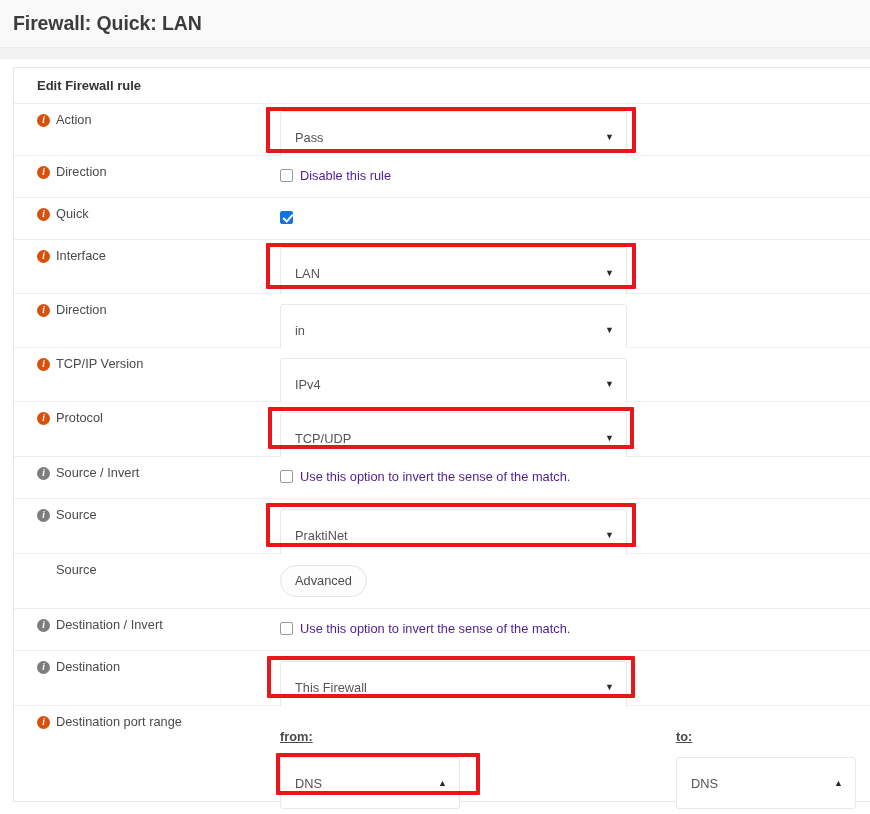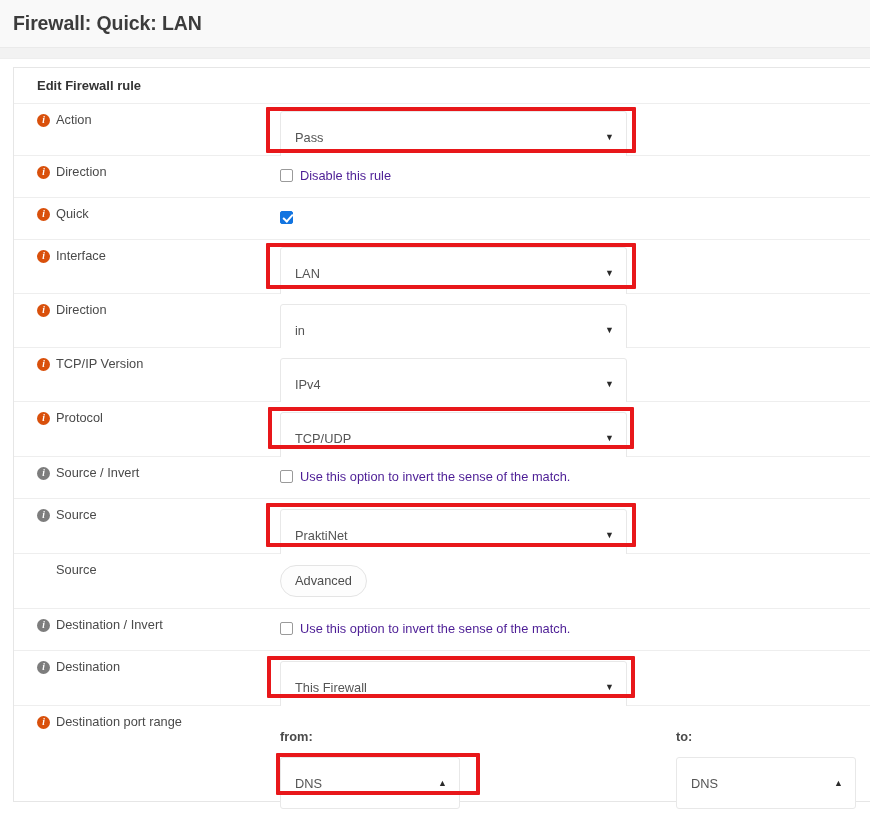--- a/index.html
+++ b/index.html
@@ -194,20 +194,21 @@
   
   .port-wrap { display: flex; }
   .port-col-from { width: 396px; flex: 0 0 396px; }
   .port-col-to   { flex: 1 1 auto; }
   .port-sublabel {
     font-size: 12.8px;
     font-weight: bold;
     color: #4a4a4a;
     margin-bottom: 13px;
     display: block;
+    text-decoration: underline;
   }
 </style>
 </head>
 <body>
 
 <div id="page">
 
   <div class="page-header">
     <div class="page-title">Firewall: Quick: LAN</div>
   </div>

